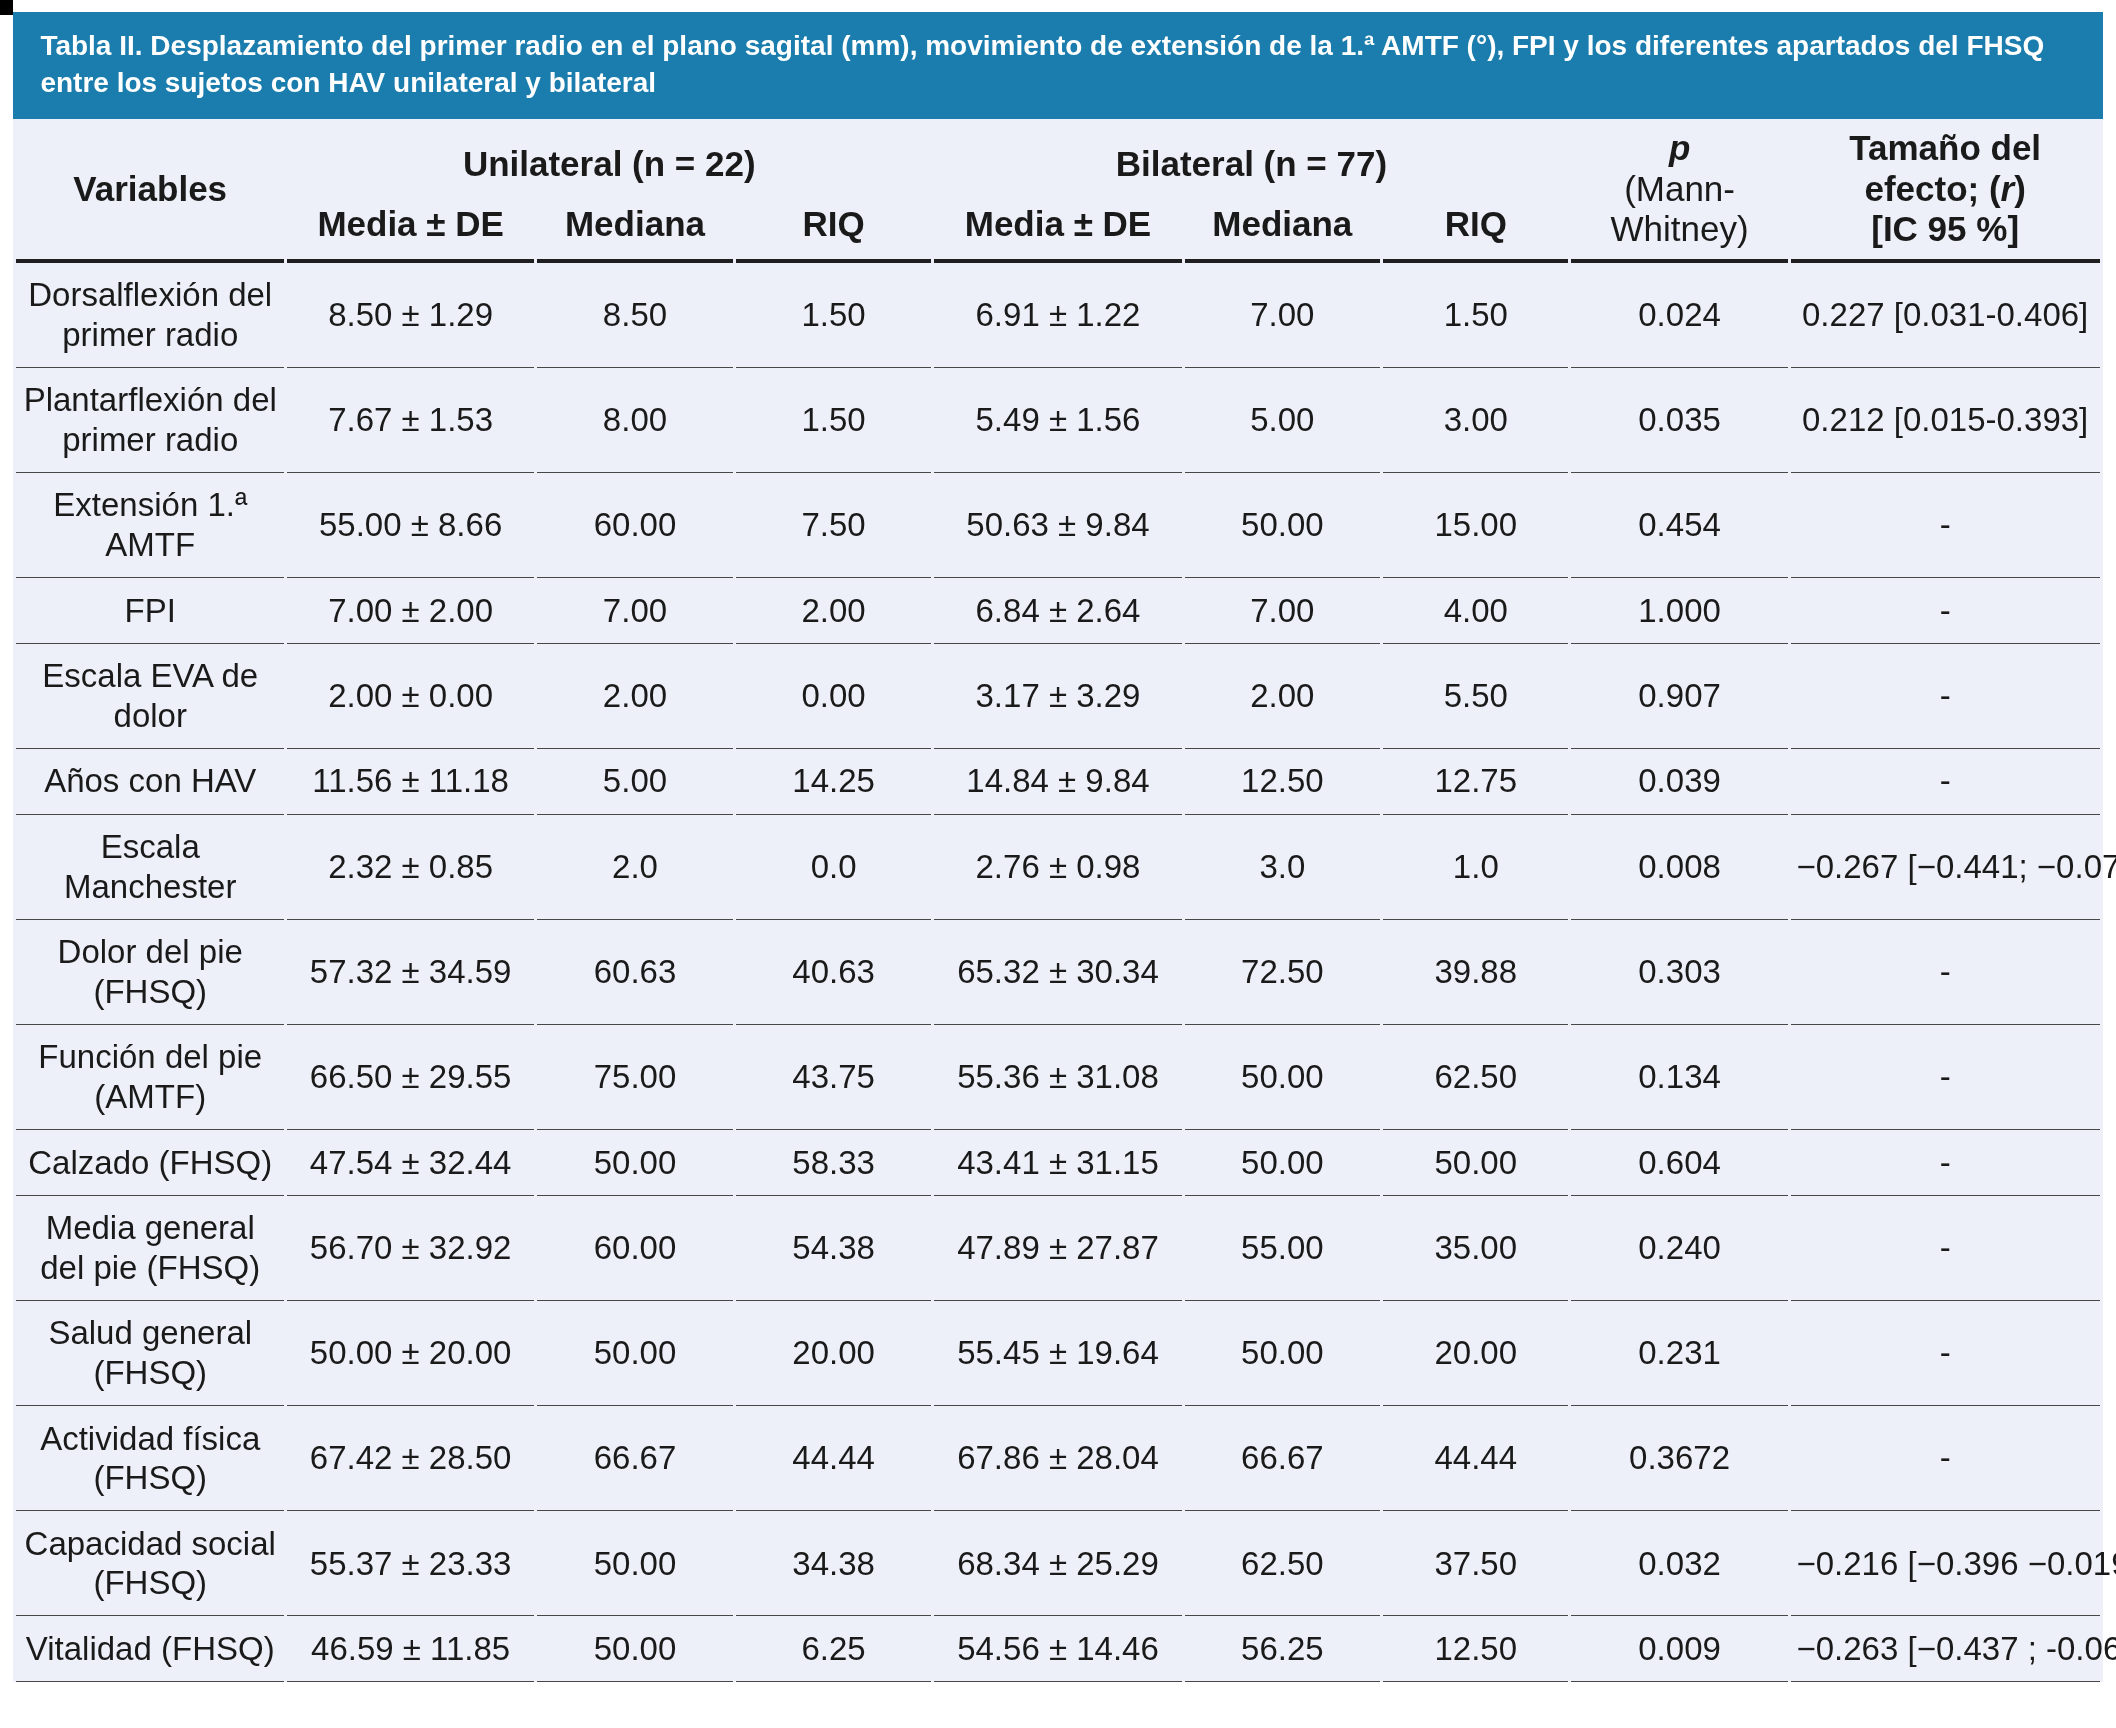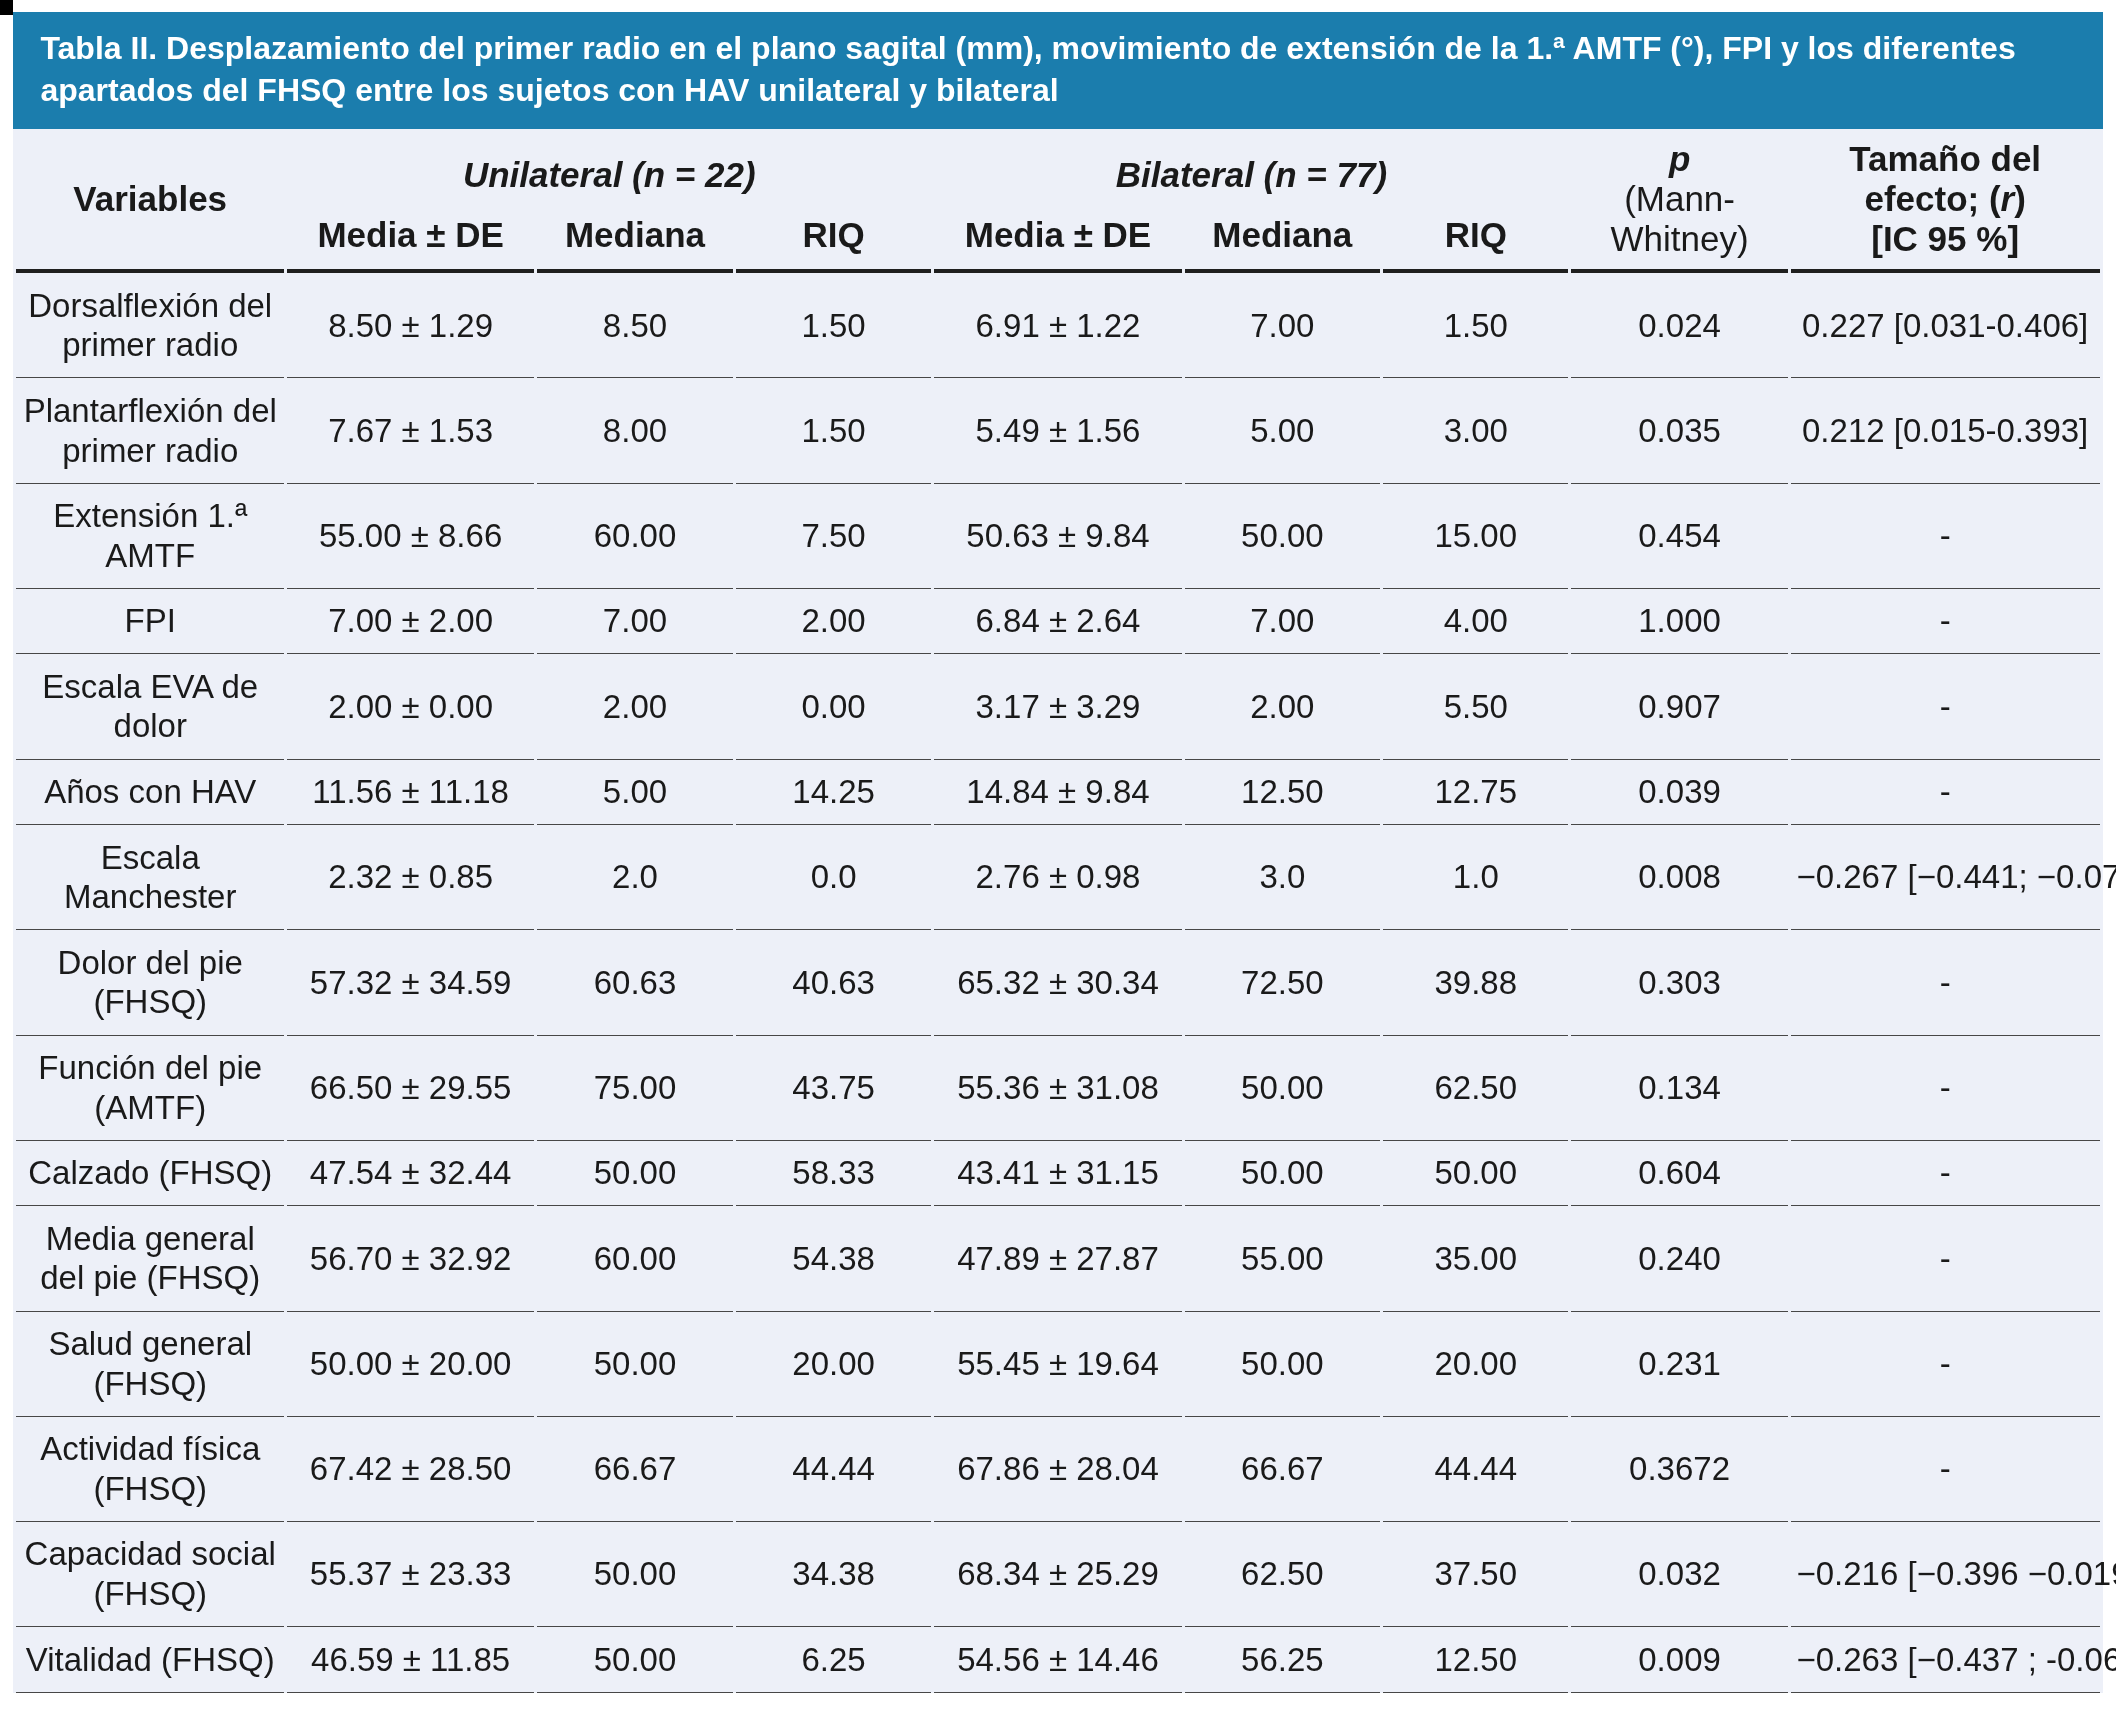--- a/index.html
+++ b/index.html
@@ -1,29 +1,29 @@
 <!DOCTYPE html>
 <html><head>
 <meta charset="utf-8">
 <style>
   html,body{margin:0;padding:0;background:#ffffff;}
   body{font-family:"Liberation Sans", sans-serif; color:#1a1a1a;}
   .page{width:2116px; box-sizing:border-box; padding:11.5px 13.4px 0 13.4px; position:relative; background:#ffffff;}
   .corner-artifact{position:absolute; left:0; top:0; width:13.4px; height:15.4px; background:#000;}
   .title-bar{
     background:#1b7dad; color:#ffffff; font-weight:bold;
-    font-size:32px; line-height:1.33; padding:15.4px 27px 17.3px 27px;
+    font-size:28px; line-height:1.33; padding:15.4px 27px 17.3px 27px;
   }
   table.results{
     width:100%; border-collapse:separate; border-spacing:3.8px 0;
     background:#edf0f8; table-layout:fixed;
   }
   th, td{font-weight:normal; vertical-align:middle; text-align:center;}
   thead th{font-weight:bold; font-size:35px; line-height:1.15; padding:9.6px 3.8px;}
-  thead .group{padding-top:21px; padding-bottom:1.9px;font-style:italic;}
+  thead .group{padding-top:21px; padding-bottom:1.9px;}
   thead .hdr-bottom{border-bottom:4.8px solid #1f1f1f;}
   thead .p-hdr .p-sym{font-style:italic; font-weight:bold;}
   thead .p-sub{white-space:pre-line; font-weight:normal;}
   thead .eff-hdr i{font-style:italic; font-weight:bold;}
   tbody td{
     font-size:33px; line-height:1.2; padding:12.5px 5.8px;
     border-bottom:1.9px solid #474747;
   }
   tbody td.num{white-space:nowrap;}
   tbody td.bold{font-weight:normal;}

